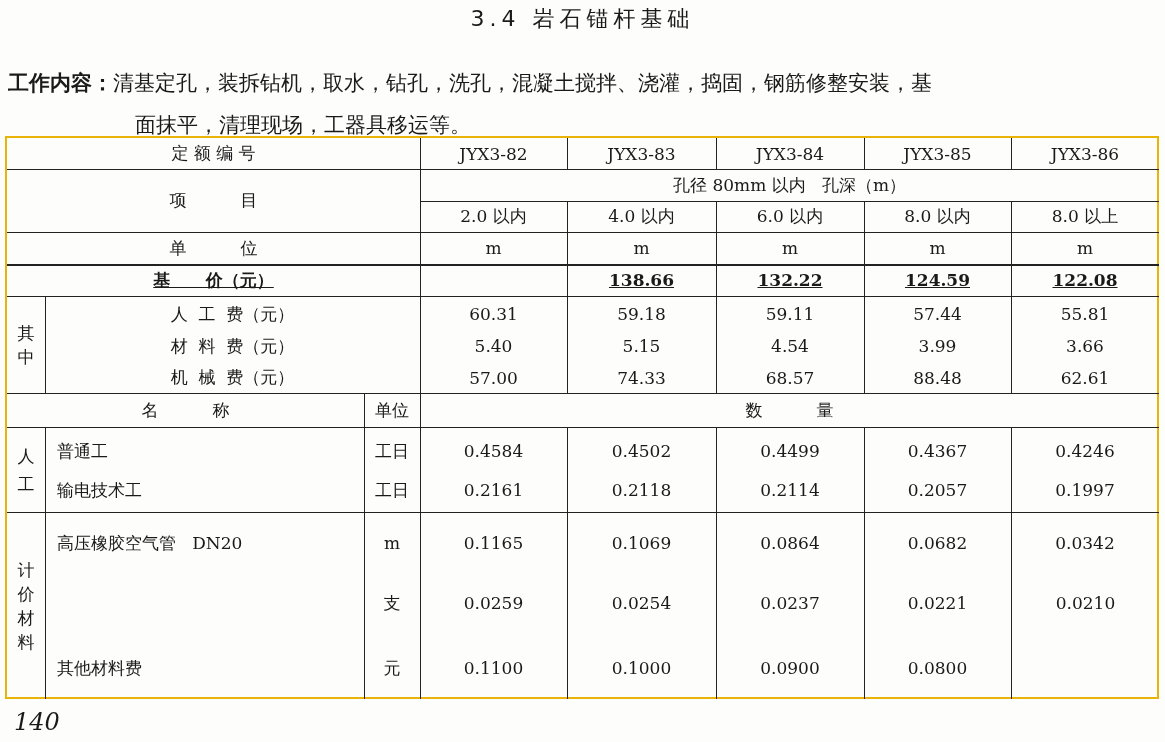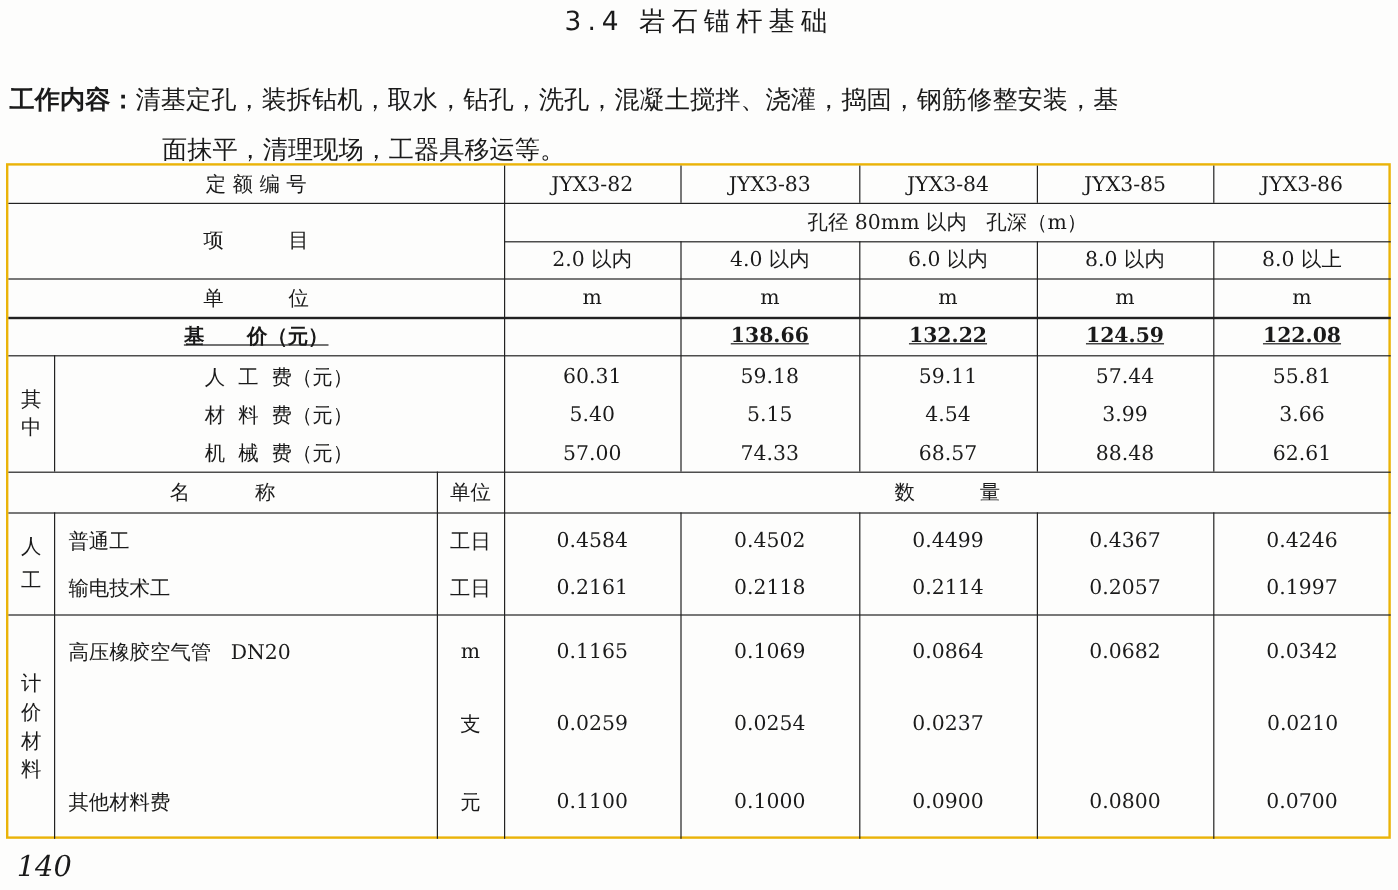--- a/index.html
+++ b/index.html
@@ -154,24 +154,24 @@
   <div class="cell" style="left:413px;top:385px;width:147px;height:40px">0.1165</div>
   <div class="cell" style="left:560px;top:385px;width:149px;height:40px">0.1069</div>
   <div class="cell" style="left:709px;top:385px;width:148px;height:40px">0.0864</div>
   <div class="cell" style="left:857px;top:385px;width:147px;height:40px">0.0682</div>
   <div class="cell" style="left:1004px;top:385px;width:148px;height:40px">0.0342</div>
 
   <div class="cell" style="left:357px;top:445px;width:56px;height:40px">支</div>
   <div class="cell" style="left:413px;top:445px;width:147px;height:40px">0.0259</div>
   <div class="cell" style="left:560px;top:445px;width:149px;height:40px">0.0254</div>
   <div class="cell" style="left:709px;top:445px;width:148px;height:40px">0.0237</div>
+  <div class="cell" style="left:857px;top:445px;width:147px;height:40px">0.0221</div>
   <div class="cell" style="left:1004px;top:445px;width:149px;height:40px">0.0210</div>
 
   <div class="cell left" style="left:38px;top:510px;width:319px;height:40px">其他材料费</div>
   <div class="cell" style="left:357px;top:510px;width:56px;height:40px">元</div>
   <div class="cell" style="left:413px;top:510px;width:147px;height:40px">0.1100</div>
   <div class="cell" style="left:560px;top:510px;width:149px;height:40px">0.1000</div>
   <div class="cell" style="left:709px;top:510px;width:148px;height:40px">0.0900</div>
   <div class="cell" style="left:857px;top:510px;width:147px;height:40px">0.0800</div>
-  <div class="cell" style="left:1004px;top:510px;width:148px;height:40px">0.0700</div>
 </div>
 
 <div class="pagenum">140</div>
 
 </body></html>

